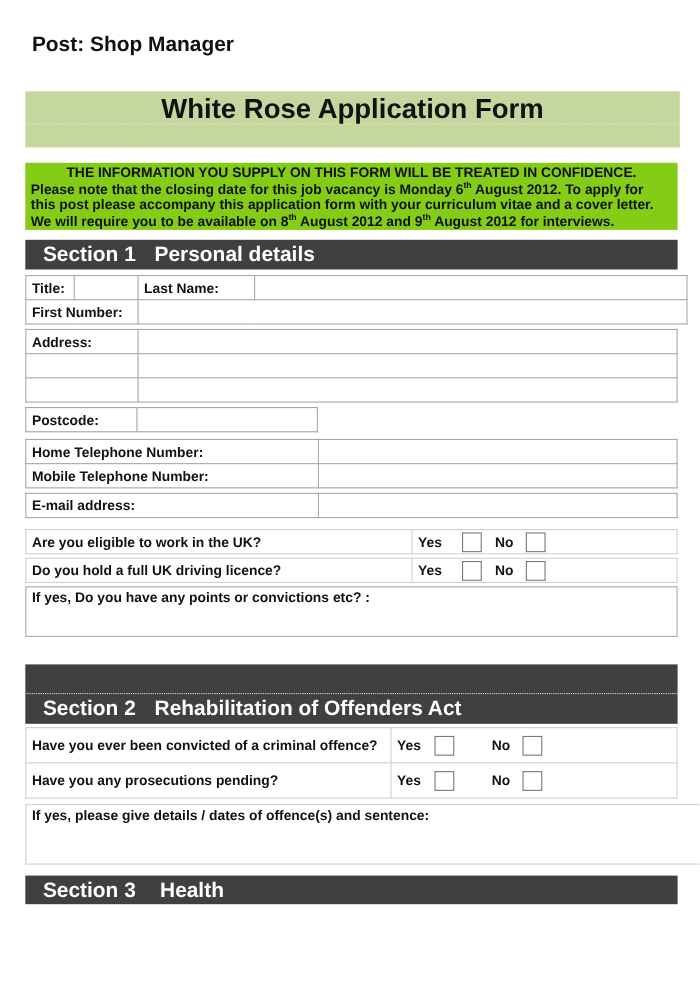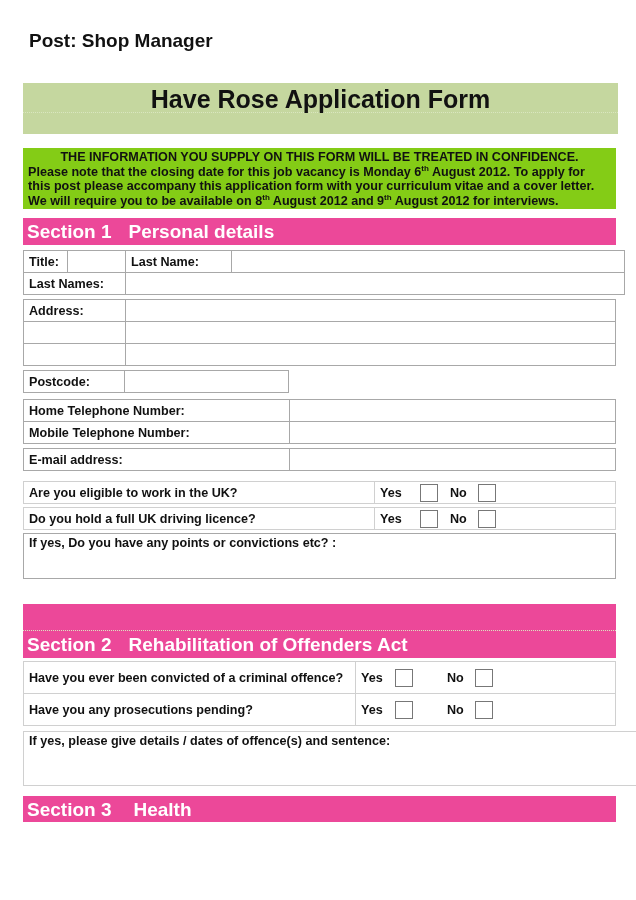--- a/index.html
+++ b/index.html
@@ -7,37 +7,37 @@
   body { position: relative; font-family: "Liberation Sans", sans-serif; color: #111; }
   .abs { position: absolute; }
   .post-title { left: 29px; top: 30px; font-size: 19px; font-weight: bold; }
   .banner { left: 23px; top: 83px; width: 595px; height: 51px; background: #c5d79f; }
   .banner-line { position: absolute; left: 0; right: 0; top: 29px; border-top: 1px dotted #d9e6bf; }
   .banner-title { position: absolute; left: 0; right: 0; top: 2px; text-align: center; font-size: 25px; font-weight: bold; color: #111; }
   .notice { left: 23px; top: 148px; width: 593px; height: 61px; background: #84cc16; padding: 2px 5px; font-size: 12.6px; font-weight: bold; line-height: 14.6px; }
   .notice .center { text-align: center; }
   .notice .line { white-space: nowrap; }
   sup { font-size: 8px; line-height: 0; vertical-align: 5px; }
-  .sec { left: 23px; width: 593px; background: #ec4899; color: #ffffff; font-weight: bold; font-size: 19px; padding-left: 4px; }
+  .sec { left: 23px; width: 593px; background: #404040; color: #ffffff; font-weight: bold; font-size: 19px; padding-left: 16px; }
   .sec .gap { display: inline-block; width: 17px; }
   table { border-collapse: collapse; position: absolute; }
   td { border: 1.5px solid #a8a8a8; font-size: 12.6px; font-weight: bold; padding: 0 5px; vertical-align: middle; height: 22px; }
   td.lt { border-color: #d0d0d0; }
   .cb { display: inline-block; width: 18px; height: 18px; border: 1.5px solid #777; vertical-align: middle; background: #fff; }
   .yn { display: inline-block; vertical-align: middle; }
   .box { position: absolute; border: 1.5px solid #a8a8a8; font-size: 12.6px; font-weight: bold; padding: 2px 5px; }
 </style>
 </head>
 <body>
 
 <div class="abs post-title">Post: Shop Manager</div>
 
 <div class="abs banner">
   <div class="banner-line"></div>
-  <div class="banner-title">Have Rose Application Form</div>
+  <div class="banner-title">White Rose Application Form</div>
 </div>
 
 <div class="abs notice">
   <div class="center line">THE INFORMATION YOU SUPPLY ON THIS FORM WILL BE TREATED IN CONFIDENCE.</div>
   <div class="line"><span>Please note that the closing date for this job vacancy is Monday 6</span><sup>th</sup><span> August 2012.  To apply for</span></div>
   <div class="line">this post please accompany this application form with your curriculum vitae and a cover letter.</div>
   <div class="line"><span>We will require you to be available on 8</span><sup>th</sup><span> August 2012 and 9</span><sup>th</sup><span> August 2012 for interviews.</span></div>
 </div>
 
 <div class="abs sec" style="top:218px;height:27px;line-height:28px;">
@@ -46,21 +46,21 @@
 
 <table style="left:23px;top:250px;width:602px;">
   <tbody>
       <tr>
     <td style="width:44px;">Title:</td>
     <td style="width:58px;"></td>
     <td style="width:106px;margin-top:29px;">Last Name:</td>
     <td></td>
   </tr>
   <tr>
-    <td colspan="2">Last Names:</td>
+    <td colspan="2">First Number:</td>
     <td colspan="2"></td>
   </tr>
 </tbody>
   </table>
 
 <table style="left:23px;top:299px;width:593px;">
   <tbody>
       <tr>
     <td style="width:102px;">Address:</td>
     <td></td>

